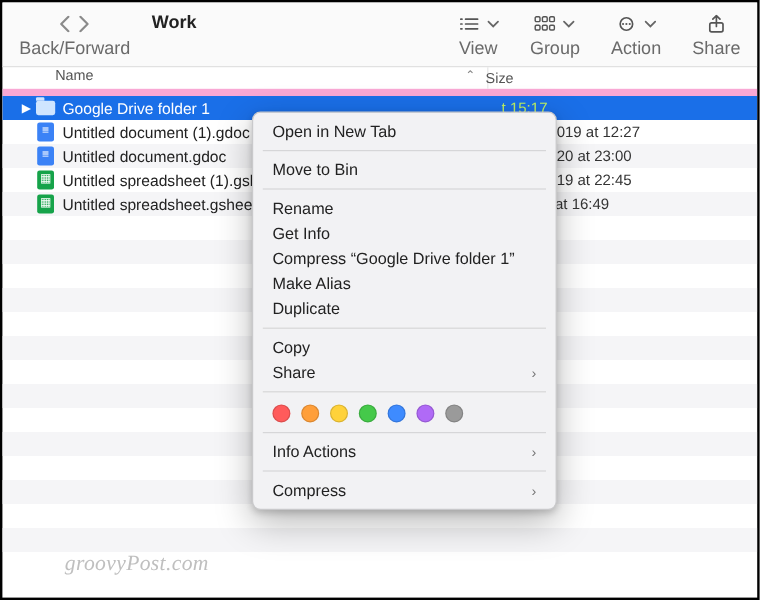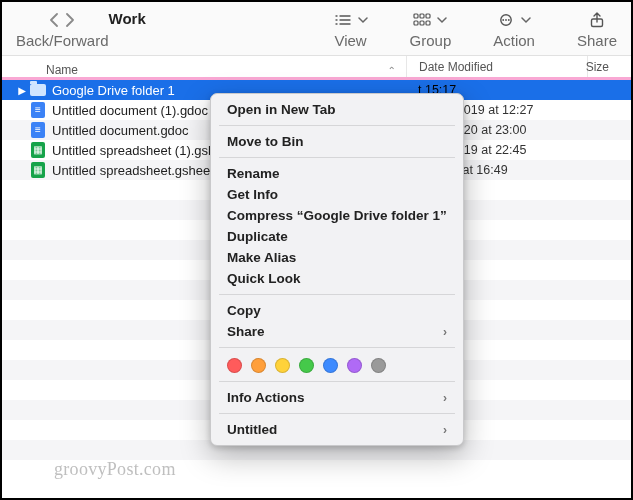--- a/index.html
+++ b/index.html
@@ -23,31 +23,32 @@
     background: #fafafa;
   }
   .tb-group { display: flex; flex-direction: column; align-items: center; font-size: 15px; color: #6a6a6a; }
   .tb-group .icons { display: flex; gap: 6px; align-items: center; height: 20px; color: #555; }
   .tb-group .label { margin-top: 2px; }
   .spacer { flex: 1; }
   .title {
     font-size: 15px;
     font-weight: 600;
     color: #222;
+    margin-left: 18px;
     margin-top: 0;
   }
   .tb-left { display: flex; align-items: flex-start; }
   .nav-icons { display: flex; gap: 14px; font-size: 16px; color: #8a8a8a; }
-  .tb-right { display: flex; gap: 42px; align-items: flex-start; }
+  .tb-right { display: flex; gap: 26px; align-items: flex-start; }
   
   .colhead {
     display: flex;
-    align-items: flex-end;
+    align-items: flex-start;
     height: 24px;
-    border-bottom: 3px solid #f9a8d4;
+    border-bottom: 6px solid #f9a8d4;
     font-size: 12px;
     color: #555;
     padding-left: 44px;
   }
   .col-name { flex: 0 0 360px; display:flex; align-items:center; }
   .col-date { flex: 1; padding-left: 12px; border-left: 1px solid #e7e7e7; height: 100%; display:flex; align-items:center; }
   .col-size { width: 44px; text-align:right; padding-right:22px; border-left: 1px solid #e7e7e7; height:100%; display:flex; align-items:center; justify-content:flex-end;}
   .sort-caret { margin-left: auto; margin-right: 10px; color:#888; font-size:10px;}
   
   .rows { position: relative; }
@@ -56,21 +57,21 @@
     align-items: center;
     height: 20px;
     padding-left: 14px;
   }
   .row.alt { background: #f5f5f7; }
   .row .disclosure { width: 12px; color:#777; font-size:10px; display:flex; justify-content:center;}
   .row .icon { width: 16px; height: 16px; margin: 0 6px 0 2px; display:flex; align-items:center; justify-content:center; border-radius:2px;}
   .row .name { flex: 0 0 366px; white-space: nowrap; overflow: hidden; }
   .row .date { flex: 1; white-space: nowrap; overflow:hidden; color:#333; font-size:12.5px;}
   .row.selected { background: #1a6fe8; color: #fff; }
-  .row.selected .date { color: #000000; }
+  .row.selected .date { color: #bef264; }
   .row.selected .disclosure { color:#fff; }
   
   .stripe { height: 20px; }
   .stripe.alt { background: #f5f5f7; }
   
   .ico-folder { background:#4aa3ff; width:16px; height:12px; border-radius:2px; position:relative; }
   .ico-folder::before { content:""; position:absolute; top:-3px; left:0; width:7px; height:3px; background:#4aa3ff; border-radius:1px 1px 0 0;}
   .row.selected .ico-folder, .row.selected .ico-folder::before { background:#cfe5ff; }
   .ico-doc { background:#3b82f6; color:#fff; width:14px; height:16px; font-size:10px; line-height:16px; text-align:center; border-radius:2px;}
   .ico-sheet { background:#16a34a; color:#fff; width:14px; height:16px; font-size:10px; line-height:16px; text-align:center; border-radius:2px;}
@@ -88,32 +89,32 @@
     z-index: 50;
     font-size: 13.5px;
     color: #222;
   }
   .ctx-item {
     padding: 3px 16px;
     display: flex;
     align-items: flex-end;
     justify-content: space-between;
     white-space: nowrap;
-    font-weight: bold;
   }
   .ctx-item .chev { color:#777; font-size:12px; }
   .ctx-sep { height:1px; background:#d6d6d8; margin:5px 8px; }
   .ctx-tags { display:flex; gap:9px; padding:5px 16px 3px 16px; }
   .tagdot { width:15px; height:15px; border-radius:50%; box-shadow: inset 0 0 0 1px rgba(0,0,0,0.15);}
   
   .watermark {
     position: absolute;
     left: 52px;
     bottom: 18px;
     font-family: Georgia, 'Times New Roman', serif;
+    font-style: italic;
     font-size: 18px;
     color: #bfbfbf;
     letter-spacing: .3px;
     z-index: 5;
   }
   svg { display:block; }
 </style>
 </head>
 <body>
 
@@ -200,23 +201,20 @@
       <div class="label">Share</div>
     </div>
   </div>
 </div>
 
 <div class="colhead">
   <div class="col-name">
     <span>Name</span>
     <span class="sort-caret">⌃</span>
   </div>
-  <div class="col-date">
-    <span>Date Modified</span>
-  </div>
   <div class="col-size">
     <span>Size</span>
   </div>
 </div>
 
 <div class="rows">
   <div class="row selected">
     <span class="disclosure">▶</span>
     <span class="icon">
         <span class="ico-folder"></span>
@@ -286,27 +284,24 @@
   <div class="ctx-item">
       <span>Rename</span>
     </div>
   <div class="ctx-item">
       <span>Get Info</span>
     </div>
   <div class="ctx-item">
       <span>Compress “Google Drive folder 1”</span>
     </div>
   <div class="ctx-item">
+      <span>Make Alias</span>
+    </div>
+  <div class="ctx-item">
       <span>Duplicate</span>
-    </div>
-  <div class="ctx-item">
-      <span>Make Alias</span>
-    </div>
-  <div class="ctx-item">
-      <span>Quick Look</span>
     </div>
   <div class="ctx-sep"></div>
   <div class="ctx-item">
       <span>Copy</span>
     </div>
   <div class="ctx-item">
     <span>Share</span>
     <span class="chev">›</span>
   </div>
   <div class="ctx-sep"></div>
@@ -319,18 +314,18 @@
     <span class="tagdot" style="background:#b06af6"></span>
     <span class="tagdot" style="background:#9a9a9a"></span>
   </div>
   <div class="ctx-sep"></div>
   <div class="ctx-item">
     <span>Info Actions</span>
     <span class="chev">›</span>
   </div>
   <div class="ctx-sep"></div>
   <div class="ctx-item">
-    <span>Untitled</span>
+    <span>Compress</span>
     <span class="chev">›</span>
   </div>
 </div>
 
 <div class="watermark">groovyPost.com</div>
 
 </body></html>

